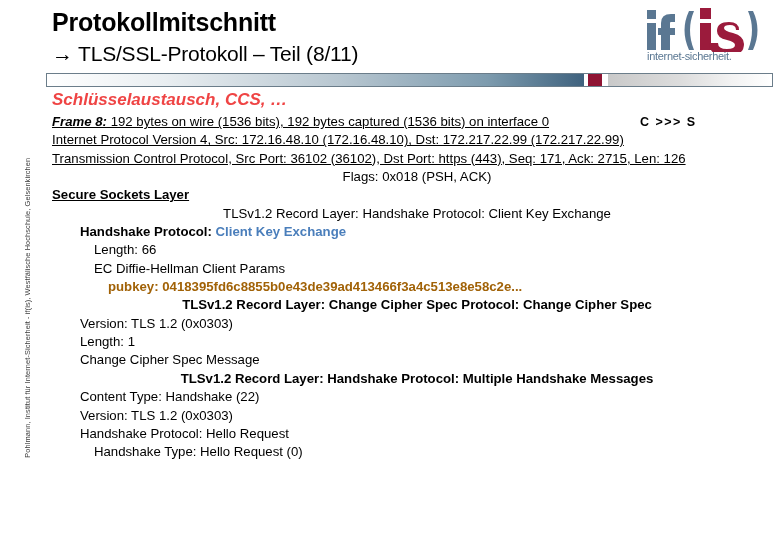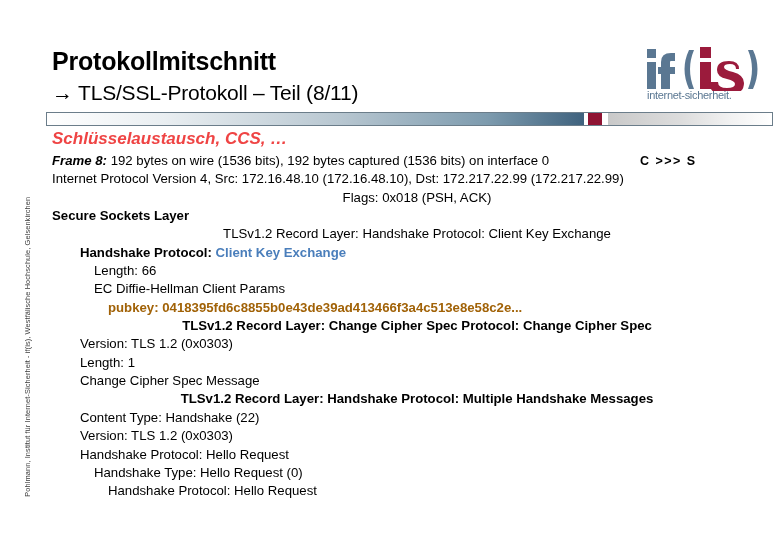--- a/index.html
+++ b/index.html
@@ -9,21 +9,20 @@
   }
   body {
     font-family: "Liberation Sans", sans-serif;
   }
   #slide {
     position: relative;
     width: 780px;
     height: 460px;
     background: #ffffff;
     overflow: hidden;
-    margin-top: 39px;
   }
 
   
   .slide-title {
     position: absolute;
     left: 52px;
     top: 8px;
     font-size: 25px;
     font-weight: bold;
     color: #000000;
@@ -121,21 +120,21 @@
   .cap-line {
     white-space: nowrap;
     position: relative;
   }
   .cap-line.bold { font-weight: bold; }
   .cap-line .kw { font-weight: bold; font-style: italic; }
   .cap-line .lbl-bold { font-weight: bold; }
   .val-blue { color: #4a7ebb; font-weight: bold; }
   .hex-blue { color: #a16207; font-weight: bold; }
 
-  .i0 { padding-left: 0px; }
+  .i0 { padding-left: 0px; text-decoration: underline; }
   .i1 { padding-left: 14px; text-align: center; }
   .i2 { padding-left: 28px; }
   .i3 { padding-left: 42px; }
   .i4 { padding-left: 56px; }
 
   .direction-note {
     position: absolute;
     left: 588px;
     top: 0px;
     font-size: 12.5px;
@@ -220,20 +219,21 @@
     <div class="rule-rest"></div>
   </div>
 
   <div class="section-heading">Schlüsselaustausch, CCS, …</div>
 
   <div class="capture" id="capture-list">
       <div class="direction-note">C  &gt;&gt;&gt;  S</div>
 
   <div class="cap-line i0"><span class="kw">Frame 8:</span><span> 192 bytes on wire (1536 bits), 192 bytes captured (1536 bits) on interface 0</span></div>
       <div class="cap-line i0"><span>Internet Protocol Version 4, Src: 172.16.48.10 (172.16.48.10), Dst: 172.217.22.99 (172.217.22.99)</span></div>
+      <div class="cap-line i0"><span>Transmission Control Protocol, Src Port: 36102 (36102), Dst Port: https (443), Seq: 171, Ack: 2715, Len: 126</span></div>
       <div class="cap-line i1"><span>Flags: 0x018 (PSH, ACK)</span></div>
       <div class="cap-line i0 bold"><span>Secure Sockets Layer</span></div>
       <div class="cap-line i1"><span>TLSv1.2 Record Layer: Handshake Protocol: Client Key Exchange</span></div>
       <div class="cap-line i2 bold"><span class="lbl-bold">Handshake Protocol: </span><span class="val-blue">Client Key Exchange</span></div>
       <div class="cap-line i3"><span>Length: 66</span></div>
       <div class="cap-line i3"><span>EC Diffie-Hellman Client Params</span></div>
       <div class="cap-line i4 bold"><span class="hex-blue">pubkey: 0418395fd6c8855b0e43de39ad413466f3a4c513e8e58c2e...</span></div>
       <div class="cap-line i1 bold"><span>TLSv1.2 Record Layer: Change Cipher Spec Protocol: Change Cipher Spec</span></div>
       <div class="cap-line i2"><span>Version: TLS 1.2 (0x0303)</span></div>
       <div class="cap-line i2"><span>Length: 1</span></div>

